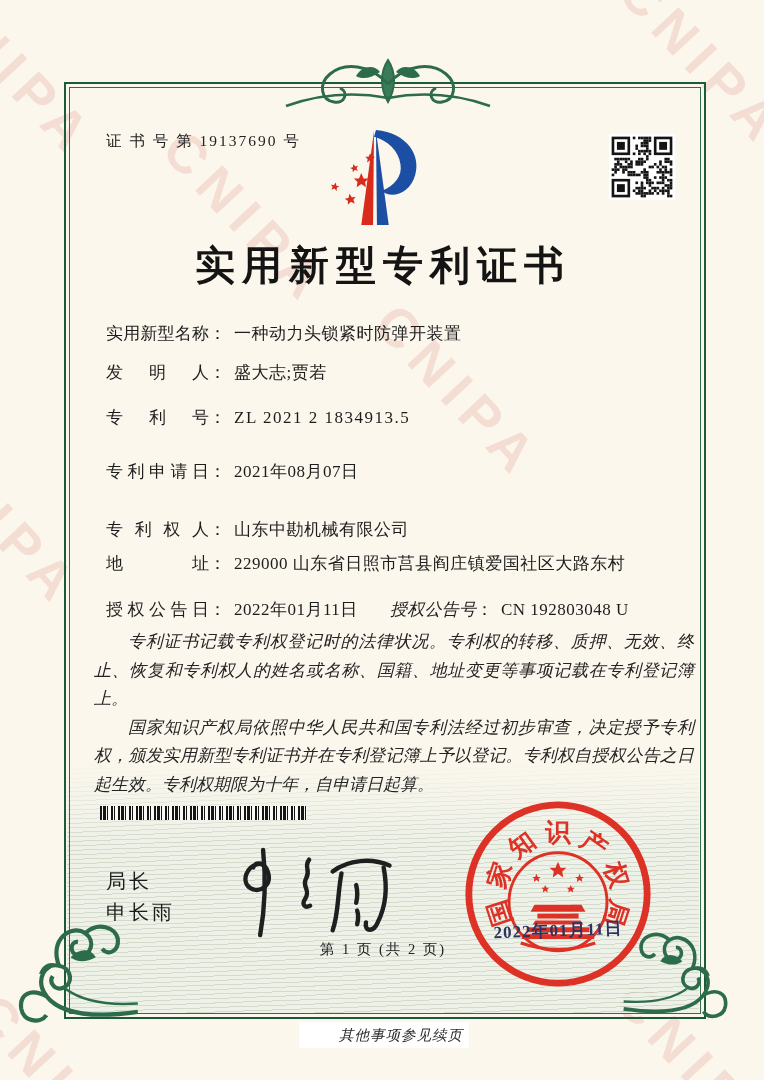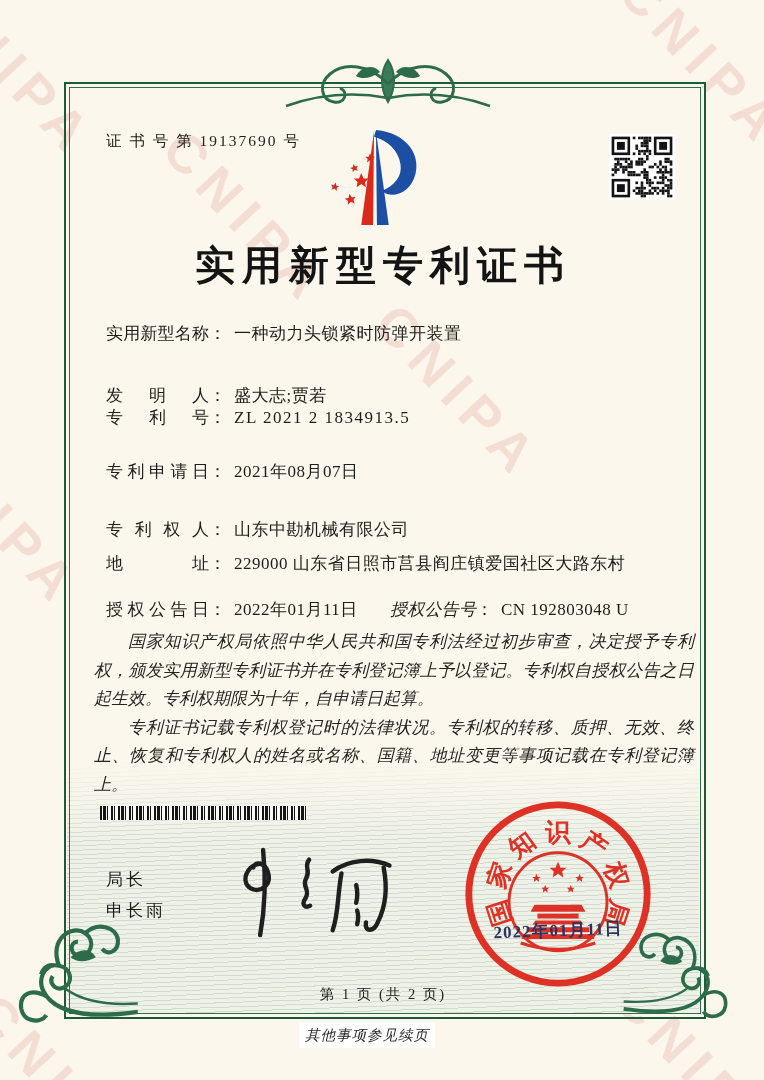--- a/index.html
+++ b/index.html
@@ -71,39 +71,39 @@
     background:repeating-linear-gradient(90deg,
       #151515 0 1.5px,#f8f8f4 1.5px 3px,
       #151515 3px 5.5px,#f8f8f4 5.5px 7px,
       #151515 7px 7.8px,#f8f8f4 7.8px 11px,
       #151515 11px 13px,#f8f8f4 13px 14.2px,
       #151515 14.2px 15px,#f8f8f4 15px 18px);
   }
   
   .director{
     z-index:3;font-family:"Liberation Sans","DejaVu Sans",sans-serif;
-    font-size:17px;color:#1c1c1c;letter-spacing:3px;
+    font-size:20px;color:#1c1c1c;letter-spacing:3px;
   }
   .sig{left:222px;top:842px;width:188px;height:98px;z-index:3;}
   
   .seal{left:460px;top:796px;width:196px;height:196px;z-index:4;opacity:0.93;}
   .seal-date{
     left:472px;top:919px;width:172px;text-align:center;z-index:5;
     font-size:17px;font-weight:bold;color:#2c3360;letter-spacing:1px;
     transform:rotate(-2deg);
   }
   
   .page-info{
-    left:64px;width:638px;top:985px;text-align:center;z-index:3;
+    left:64px;width:638px;top:940px;text-align:center;z-index:3;
     font-size:14.5px;color:#222;letter-spacing:2px;
   }
   .note-box{
     left:299px;top:1022px;width:136px;height:26px;z-index:3;
     background:#ffffff;text-align:center;line-height:26px;
-    font-size:14.5px;font-style:italic;color:#2a2a2a;letter-spacing:1px;
+    font-size:14.5px;font-style:italic;color:#2a2a2a;letter-spacing:1px;padding-left:34px;
   }
   
   .orn{z-index:3;pointer-events:none;}
   svg text{user-select:none;}
 </style>
 </head>
 <body>
 
 <div class="wm" style="left:-38px;top:-30px;">CNIPA</div>
 <div class="wm" style="left:196px;top:118px;">CNIPA</div>
@@ -340,21 +340,21 @@
     <rect x="13" y="23" width="1" height="1" fill="#141414"></rect>
     <rect x="22" y="23" width="1" height="1" fill="#141414"></rect>
     <rect x="23" y="23" width="1" height="1" fill="#141414"></rect>
   </svg>
 
 <div class="abs title">实用新型专利证书</div>
 
 <div class="field-row" style="top:322px">
   <span class="flabel">实用新型名称</span><span>：</span><span class="fvalue">一种动力头锁紧时防弹开装置</span>
 </div>
-<div class="field-row" style="top:384px">
+<div class="field-row" style="top:361px">
   <span class="flabel">发明人</span><span>：</span><span class="fvalue">盛大志;贾若</span>
 </div>
 <div class="field-row" style="top:406px">
   <span class="flabel">专利号</span><span>：</span><span class="fvalue" style="letter-spacing:1.5px">ZL 2021 2 1834913.5</span>
 </div>
 <div class="field-row" style="top:460px">
   <span class="flabel">专利申请日</span><span>：</span><span class="fvalue">2021年08月07日</span>
 </div>
 <div class="field-row" style="top:518px">
   <span class="flabel">专利权人</span><span>：</span><span class="fvalue">山东中勘机械有限公司</span>
@@ -363,22 +363,22 @@
   <span class="flabel">地址</span><span>：</span><span class="fvalue">229000 山东省日照市莒县阎庄镇爱国社区大路东村</span>
 </div>
 <div class="field-row" style="top:598px">
   <span class="flabel">授权公告日</span><span>：</span><span class="fvalue">2022年01月11日</span>
   <span class="fpair2">
     <span class="flabel">授权公告号</span><span>：</span><span class="fvalue">CN 192803048 U</span>
   </span>
 </div>
 
 <div class="abs body-text">
+  <p>专利证书记载专利权登记时的法律状况。专利权的转移、质押、无效、终止、恢复和专利权人的姓名或名称、国籍、地址变更等事项记载在专利登记簿上。</p>
   <p>国家知识产权局依照中华人民共和国专利法经过初步审查，决定授予专利权，颁发实用新型专利证书并在专利登记簿上予以登记。专利权自授权公告之日起生效。专利权期限为十年，自申请日起算。</p>
-  <p>专利证书记载专利权登记时的法律状况。专利权的转移、质押、无效、终止、恢复和专利权人的姓名或名称、国籍、地址变更等事项记载在专利登记簿上。</p>
 </div>
 
 <div class="abs barcode"></div>
 
 <div class="abs director" style="left:106px;top:868px;">局长</div>
 <div class="abs director" style="left:106px;top:899px;font-family:Liberation Serif, serif;">申长雨</div>
 
 <svg class="abs sig" viewBox="0 0 190 100">
   <g fill="none" stroke="#1f1f1f" stroke-width="4.5" stroke-linecap="round">
     <path d="M38,22 C24,24 18,40 28,47 C38,53 50,44 46,31 C43,21 33,19 31,26"></path>

